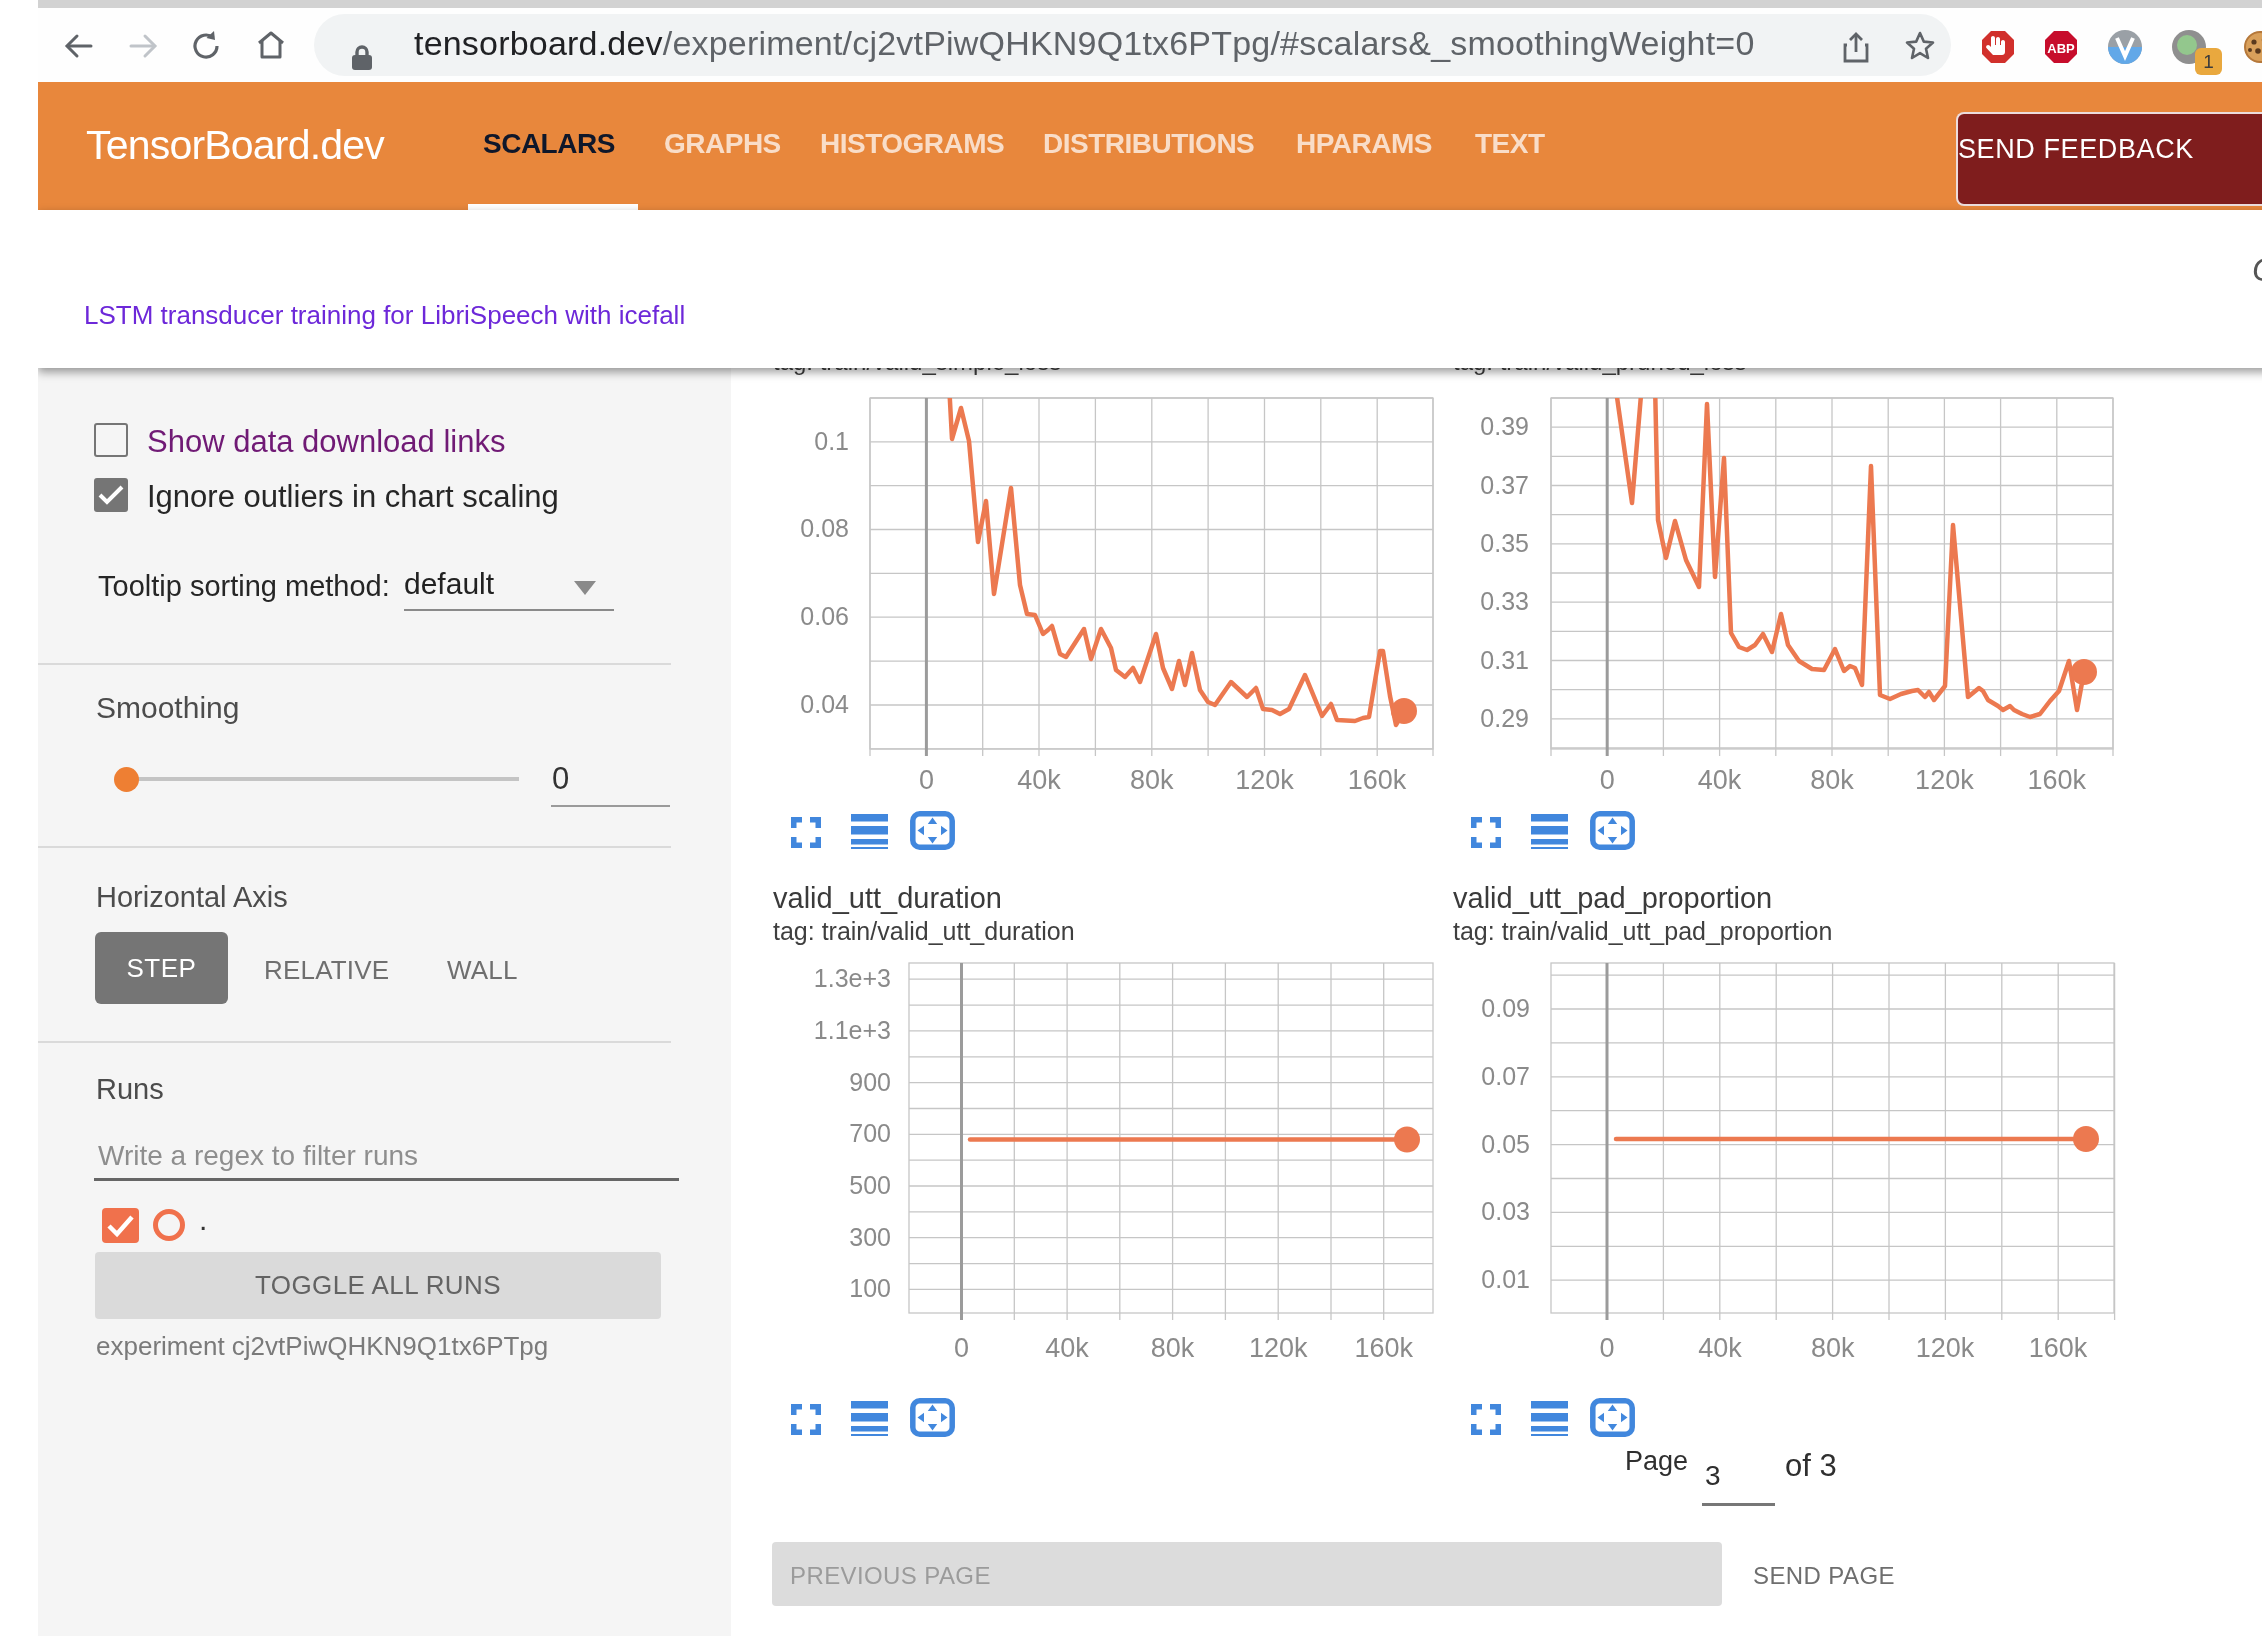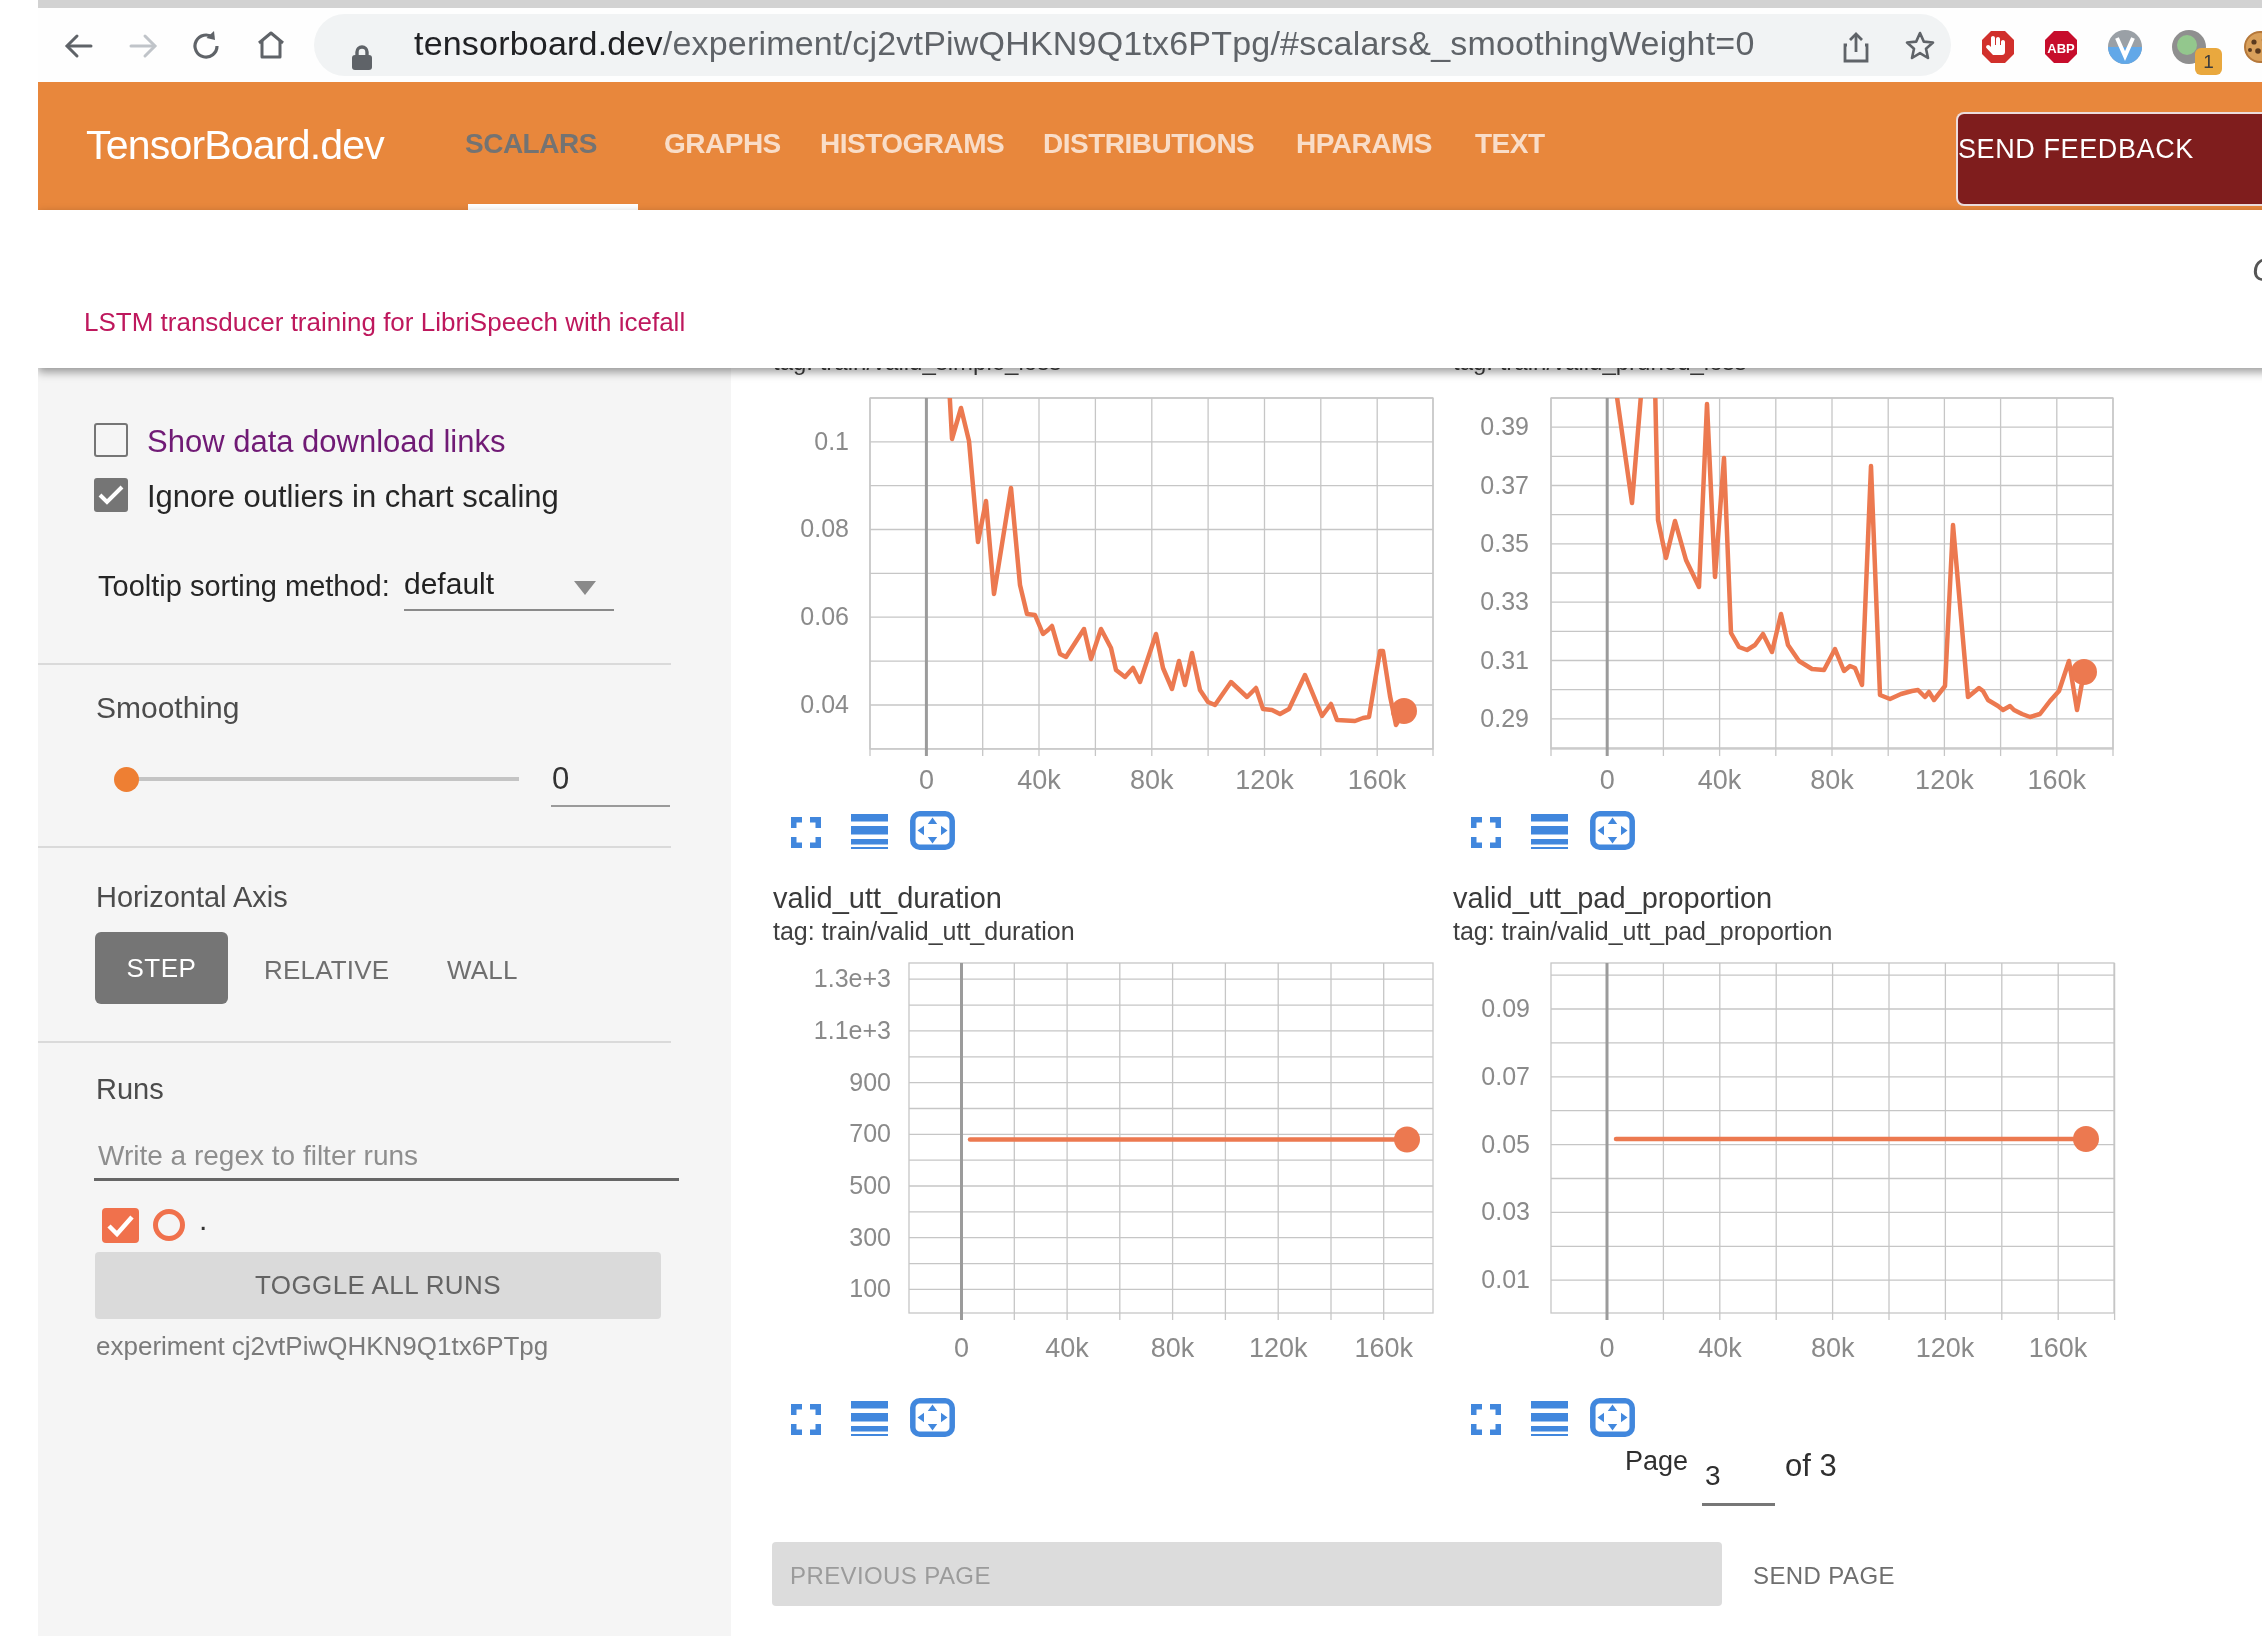--- a/index.html
+++ b/index.html
@@ -80,21 +80,21 @@
       <circle cx="20" cy="9" r="2.2" fill="#5b3a1e"></circle>
       <circle cx="24" cy="17" r="2.6" fill="#5b3a1e"></circle>
       <circle cx="14" cy="20" r="2.8" fill="#5b3a1e"></circle>
       <circle cx="21" cy="25" r="2.2" fill="#5b3a1e"></circle>
       <circle cx="6" cy="19" r="2" fill="#5b3a1e"></circle>
     </svg>
 
 <div class="abs" style="left:0;top:82px;width:2262px;height:128px;background:#e8873c"></div>
 <div class="abs" style="left:48px;top:122px;font-size:41px;font-weight:500;letter-spacing:-0.8px;color:#fff">TensorBoard.dev</div>
 <div class="abs" style="left:0;top:128px;width:2262px;height:34px;font-size:28px;font-weight:700;letter-spacing:-0.5px;color:rgba(255,255,255,0.72)">
-<span class="abs" style="left:427px;color:#737373">SCALARS</span>
+<span class="abs" style="left:445px;color:#0f172a">SCALARS</span>
 <span class="abs" style="left:626px">GRAPHS</span>
 <span class="abs" style="left:782px">HISTOGRAMS</span>
 <span class="abs" style="left:1005px">DISTRIBUTIONS</span>
 <span class="abs" style="left:1258px">HPARAMS</span>
 <span class="abs" style="left:1437px">TEXT</span>
 </div>
 <div class="abs" style="left:430px;top:204px;width:170px;height:6px;background:#fff"></div>
 <div class="abs" style="left:1918px;top:112px;width:318px;height:94px;border-radius:8px;background:#7f1d1d;border:2px solid rgba(255,255,255,0.85);color:#fff;font-size:27px;letter-spacing:0.6px;text-align:left;line-height:71px">SEND FEEDBACK</div>
 
 <div class="abs" style="left:0;top:366px;width:693px;height:1270px;background:#f5f5f5"></div>
@@ -474,15 +474,15 @@
 
 <div class="abs" style="left:1587px;top:1446px;font-size:27px;color:#2f2f2f">Page</div>
 <div class="abs" style="left:1667px;top:1460px;font-size:28px;color:#2f2f2f">3</div>
 <div class="abs" style="left:1664px;top:1503px;width:73px;height:2.5px;background:#777"></div>
 <div class="abs" style="left:1747px;top:1448px;font-size:31px;color:#2f2f2f">of 3</div>
 <div class="abs" style="left:734px;top:1542px;width:950px;height:64px;border-radius:4px;background:#dcdcdc"></div>
 <div class="abs" style="left:752px;top:1562px;font-size:24px;color:#9b9b9b;letter-spacing:0.4px">PREVIOUS PAGE</div>
 <div class="abs" style="left:1715px;top:1562px;font-size:24px;color:#6e6e6e;letter-spacing:0.4px">SEND PAGE</div>
 
 <div class="abs" style="left:0;top:210px;width:2262px;height:158px;background:#fff;box-shadow:0 4px 9px rgba(0,0,0,0.4)"></div>
-<div class="abs" style="left:46px;top:307px;font-size:26px;color:#be185d;z-index:5">LSTM transducer training for LibriSpeech with icefall</div>
+<div class="abs" style="left:46px;top:300px;font-size:26px;color:#6d28d9;z-index:5">LSTM transducer training for LibriSpeech with icefall</div>
 <div class="abs" style="left:2214px;top:251px;font-size:33px;font-style:italic;color:#555;z-index:5">Crea</div>
 
 </div>
 </body></html>

